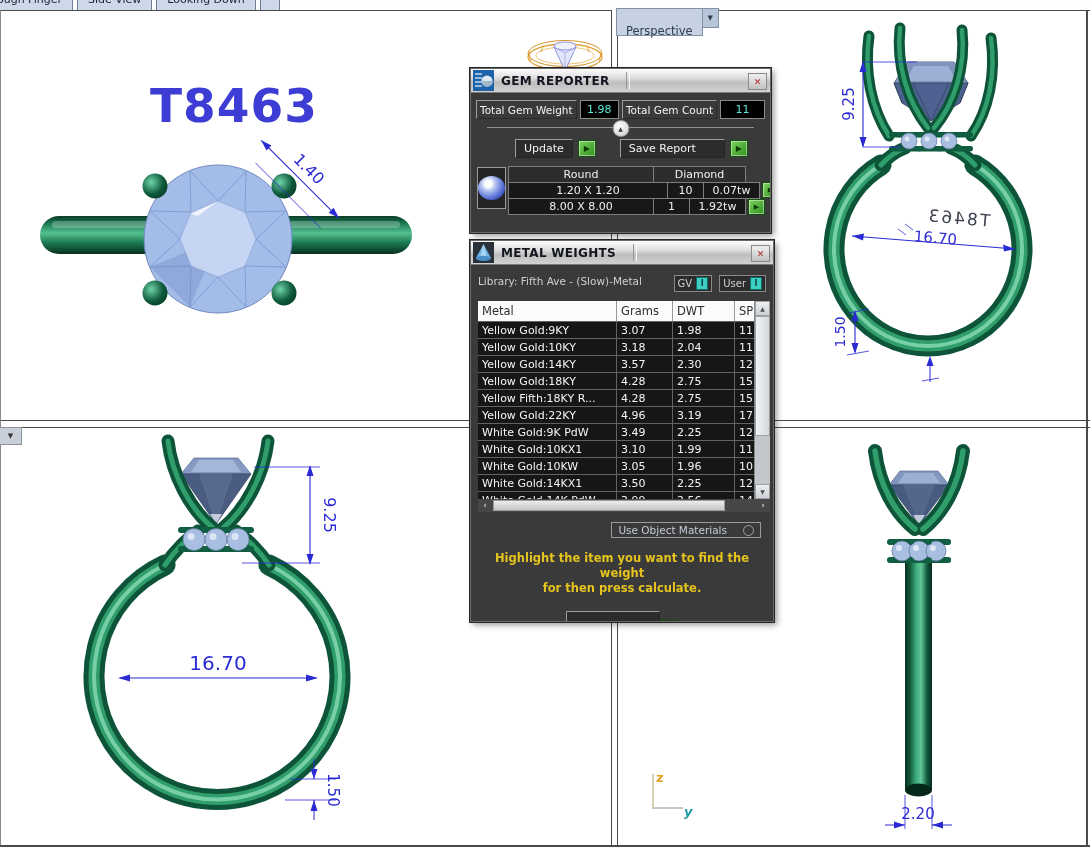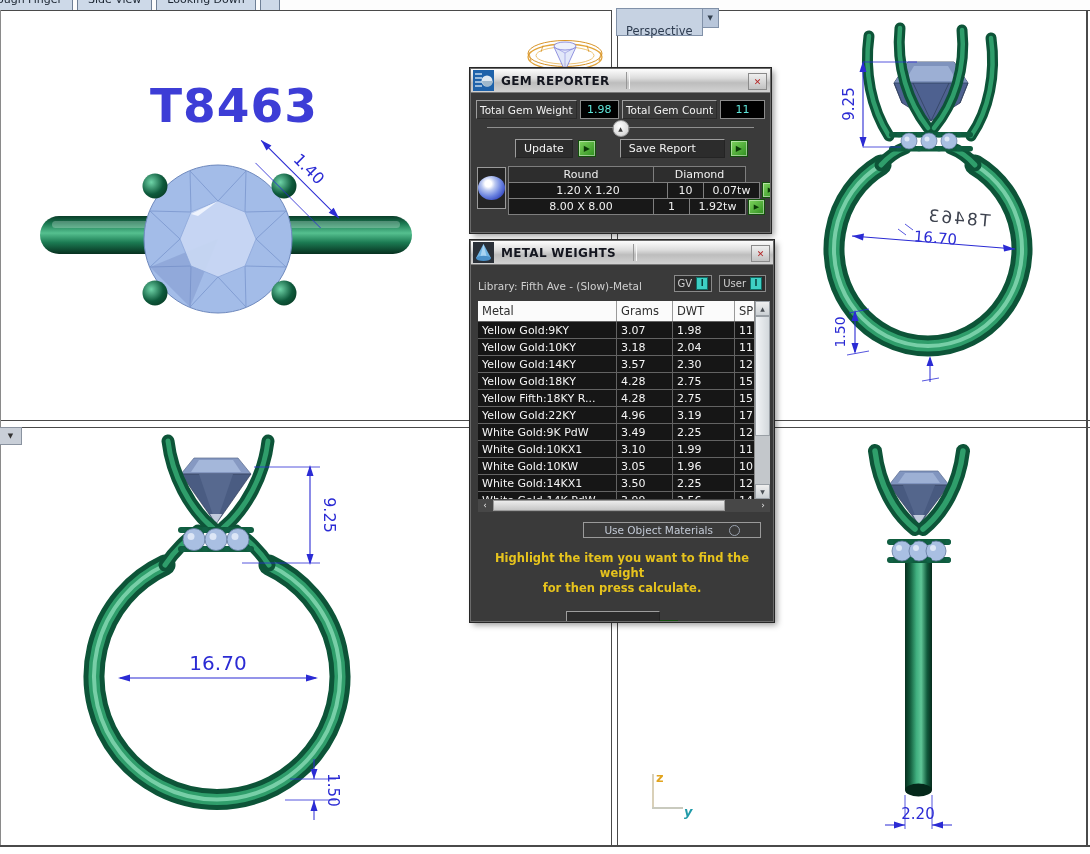--- a/index.html
+++ b/index.html
@@ -69,21 +69,21 @@
   .gr-table{display:flex;margin:9px 0 16px 6px;align-items:flex-start;}
   .gemthumb{width:36px;height:42px;background:#242424;border:1px solid #9a9a9a;
             display:flex;align-items:center;justify-content:center;margin-right:3px;box-sizing:border-box;}
   .gemball{width:27px;height:24px;border-radius:50%;
            background:radial-gradient(circle at 38% 32%,#ffffff 0 14%,#b8c6f0 30%,#6c84e0 55%,#3347c0 80%,#202d90);}
   .grt-row{display:flex;}
   .grt-c{border:1px solid #7e7e7e;background:#181818;color:#f0f0f0;font-size:11px;
          padding:1px 3px;text-align:center;box-sizing:border-box;margin:-1px 0 0 -1px;white-space:nowrap;}
   .grt-h{background:#2d2d2d;}
   
-  .mw-lib{display:flex;align-items:flex-end;margin:10px 7px 0 7px;}
+  .mw-lib{display:flex;align-items:flex-start;margin:10px 7px 0 7px;}
   .libtext{color:#cfcfcf;font-size:10.5px;flex:1;}
   .toggle{display:flex;align-items:center;background:#2c2c2c;border:1px solid #8a8a8a;
           padding:1px 3px;margin-left:7px;font-size:10px;color:#cfcfcf;gap:4px;}
   .ind{width:10px;height:11px;background:#3ecfc4;color:#083c38;font-size:8px;font-weight:bold;
        display:flex;align-items:center;justify-content:center;border:1px solid #0e6e66;}
   .ind::after{content:"I";}
   .mw-tablewrap{position:relative;margin:9px 0 0 7px;width:292px;height:198px;overflow:hidden;background:#151515;}
   .mwr{display:flex;}
   .mwc{flex:none;background:#161616;color:#f5f5f5;font-size:11px;padding:1.5px 4px;
        border:1px solid #636363;white-space:nowrap;overflow:hidden;box-sizing:border-box;margin:-1px 0 0 -1px;}
@@ -97,21 +97,21 @@
   .vs-thumb{position:absolute;top:15px;left:0;right:0;height:120px;
             background:linear-gradient(90deg,#f2f4f6,#d3d8dc);border:1px solid #9aa0a6;box-sizing:border-box;}
   .hscroll{position:relative;margin-left:7px;width:292px;height:13px;background:#474747;}
   .hs-btn{position:absolute;top:0;width:14px;height:13px;color:#e8e8e8;font-size:9px;line-height:13px;text-align:center;}
   .hs-left{left:0;} .hs-left::after{content:"‹";}
   .hs-right{right:0;} .hs-right::after{content:"›";}
   .hs-thumb{position:absolute;left:15px;right:45px;top:1px;bottom:1px;
             background:linear-gradient(#ececec,#c6c6c6);border:1px solid #9a9a9a;}
   .mw-uom{display:flex;justify-content:flex-end;margin:10px 12px 0 0;}
   .uom-btn{display:flex;align-items:center;background:#3a3a3a;border:1px solid #9a9a9a;
-           color:#c3cad6;font-size:10.5px;padding:1px 20px;gap:16px;}
+           color:#c3cad6;font-size:10.5px;padding:1px 6px;gap:16px;}
   .uom-circle{width:9px;height:9px;border-radius:50%;border:1.5px solid #9aa2ae;background:#3a3a3a;}
   .mw-instr{margin:13px 6px 0;text-align:center;color:#e6c31d;font-size:11.5px;font-weight:bold;line-height:1.3;}
   .mw-calc{display:flex;justify-content:center;margin-top:15px;align-items:center;}
   .calcbtn{background:#2c2c2c;border:1px solid;border-color:#9d9d9d #242424 #242424 #9d9d9d;
            color:#efefef;font-size:12px;padding:10px 6px;width:80px;text-align:left;}
 </style>
 </head>
 <body>
 
 <div class="stage">

